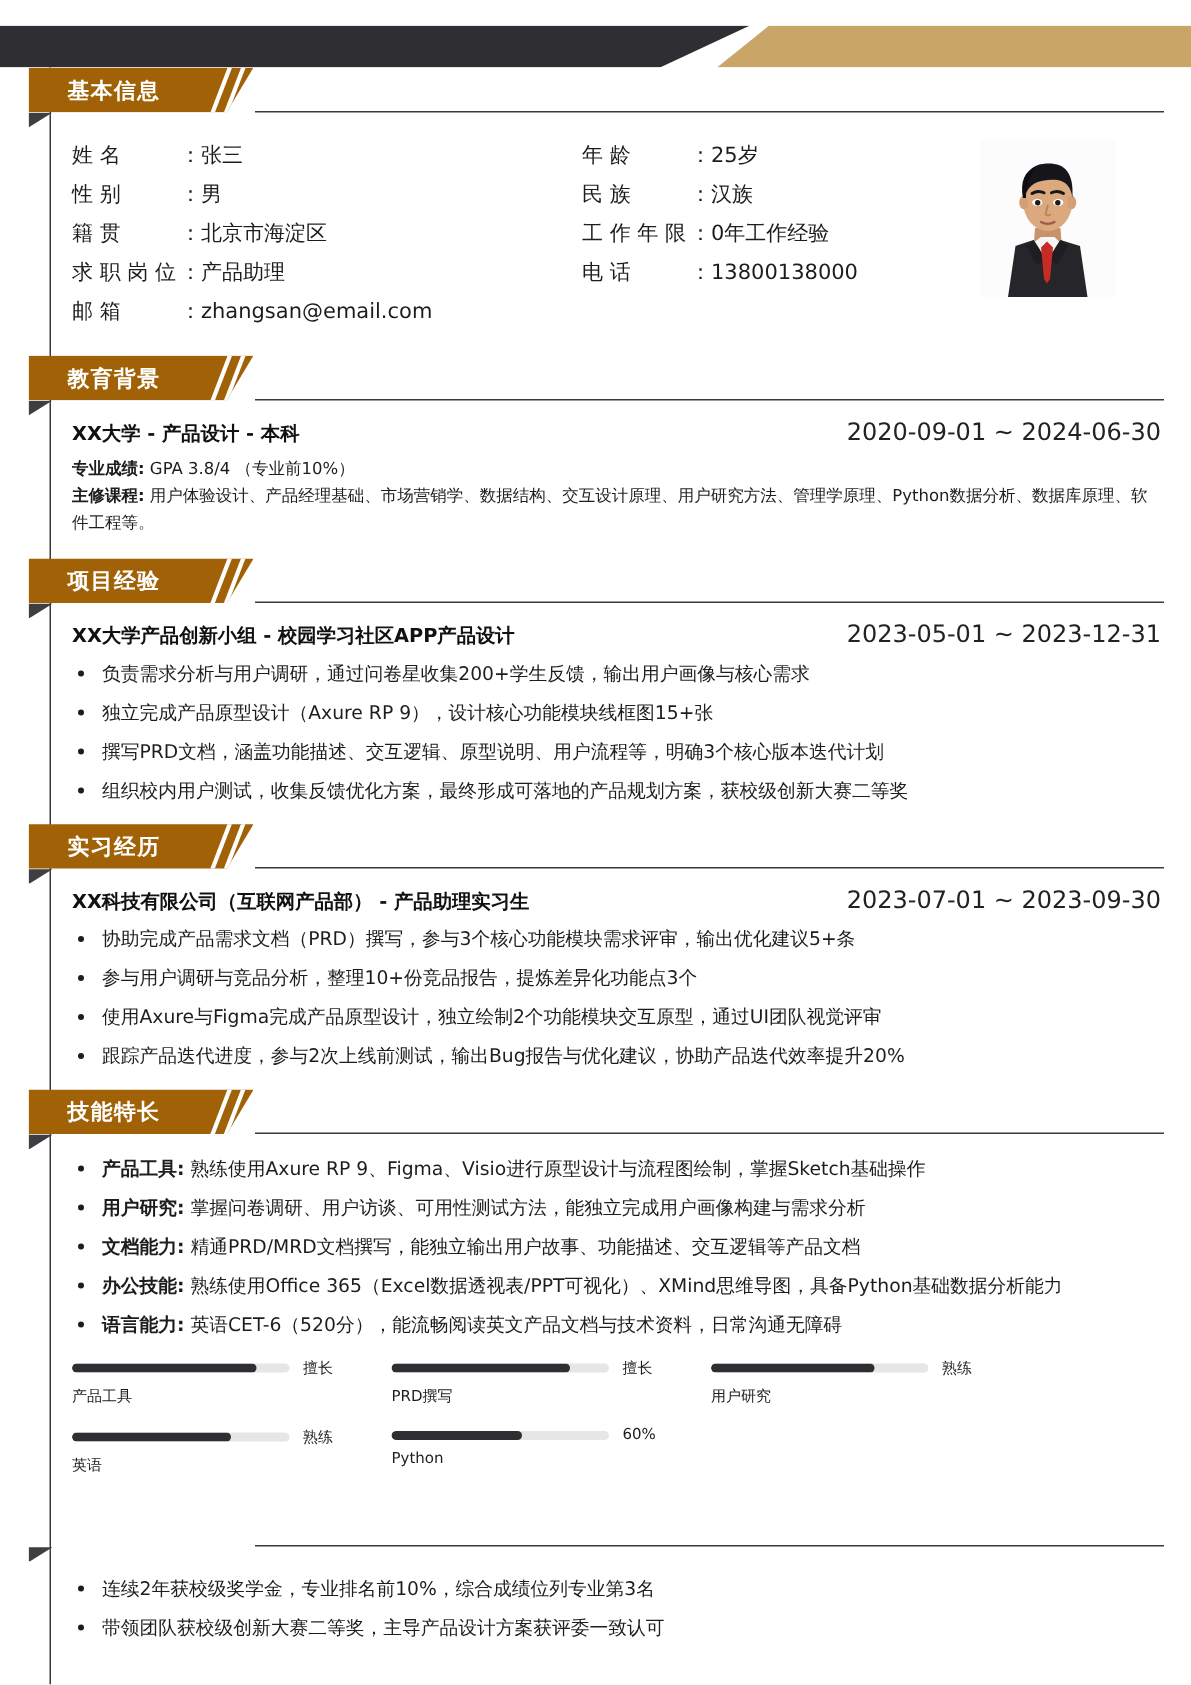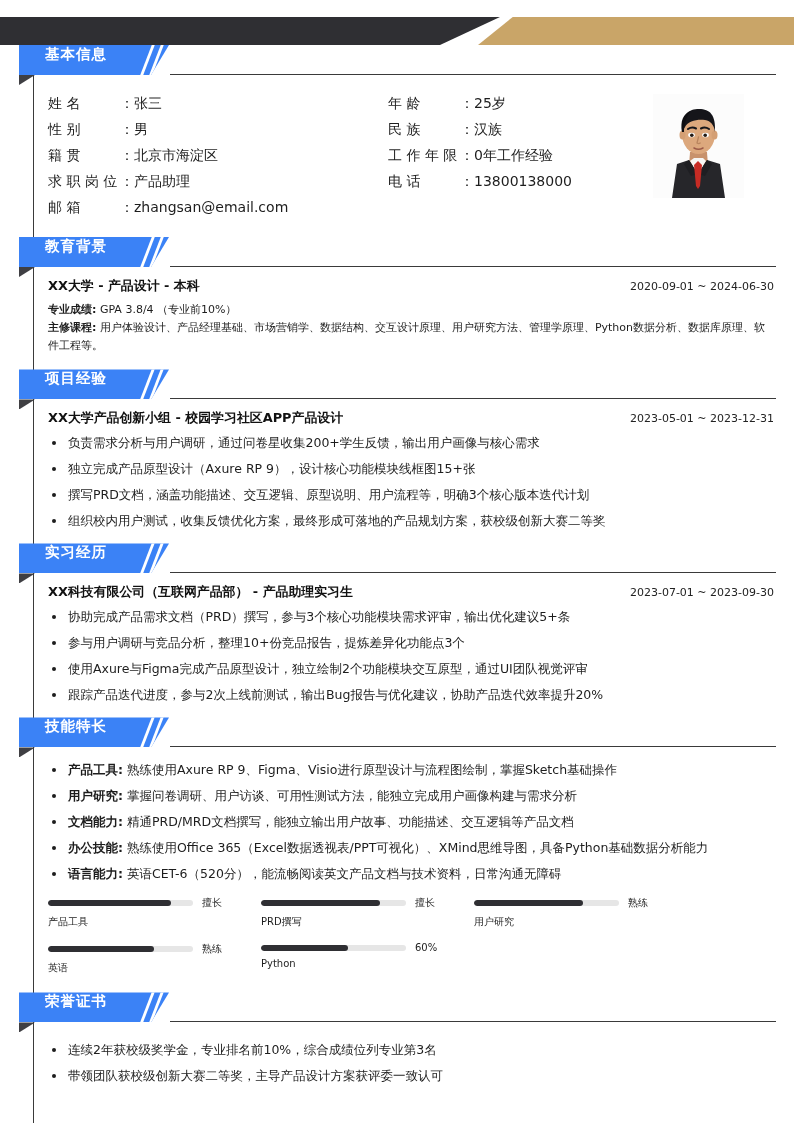--- a/index.html
+++ b/index.html
@@ -57,26 +57,26 @@
 
   .sec-head-row {
     position: relative;
     height: 34px;
   }
   .sec-tab {
     position: absolute;
     left: 19px; top: 0;
     height: 30px;
     min-width: 150px;
-    background: #3b82f6;
+    background: #a16207;
     clip-path: polygon(0 0, 100% 0, 88% 100%, 0% 100%);
     padding-right: 38px;
     box-sizing: border-box;
     display: flex;
-    align-items: flex-start;
+    align-items: center;
   }
   .sec-tab-text {
     color: #ffffff;
     font-size: 14.5px;
     font-weight: bold;
     letter-spacing: 1px;
     padding-left: 26px;
     white-space: nowrap;
   }
   
@@ -154,21 +154,21 @@
     justify-content: space-between;
     align-items: baseline;
     margin-bottom: 6px;
   }
   .entry-title {
     font-size: 12.9px;
     font-weight: bold;
     color: #111;
   }
   .entry-date {
-    font-size: 11px;
+    font-size: 16px;
     color: #222;
     white-space: nowrap;
   }
   .entry-line {
     font-size: 11px;
     line-height: 1.65;
     color: #1d1d1d;
   }
   .entry-line b { font-weight: bold; }
 
@@ -508,25 +508,20 @@
             <span class="bar-level">60%</span>
           </div>
           <div class="bar-name">Python</div>
         </div>
       </div>
     </div>
   </div>
 
   <div class="section" style="margin-top:2px;">
     <div class="sec-head-row">
-      <div class="sec-tab">
-        <span class="sec-tab-text">荣誉证书</span>
-        <span class="stripe s1"></span>
-        <span class="stripe s2"></span>
-      </div>
       <div class="sec-fold"></div>
       <div class="sec-rule"></div>
     </div>
     <div class="sec-body" style="padding-top:12px;">
       <ul class="bullets">
         <li>连续2年获校级奖学金，专业排名前10%，综合成绩位列专业第3名</li>
         <li>带领团队获校级创新大赛二等奖，主导产品设计方案获评委一致认可</li>
       </ul>
     </div>
   </div>

